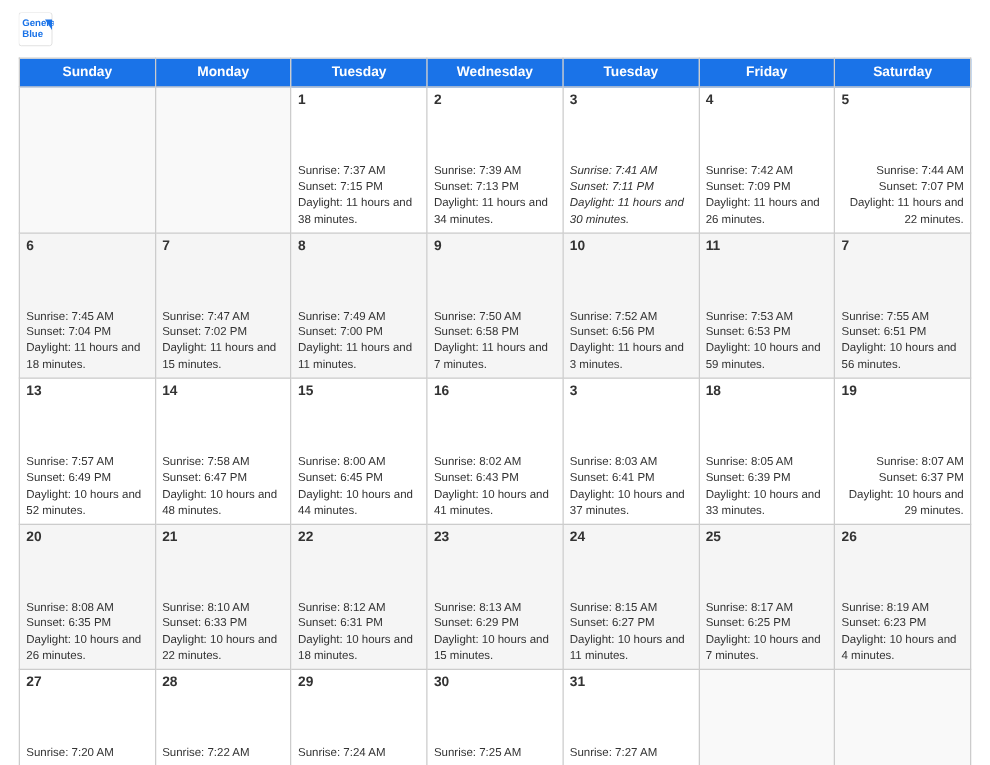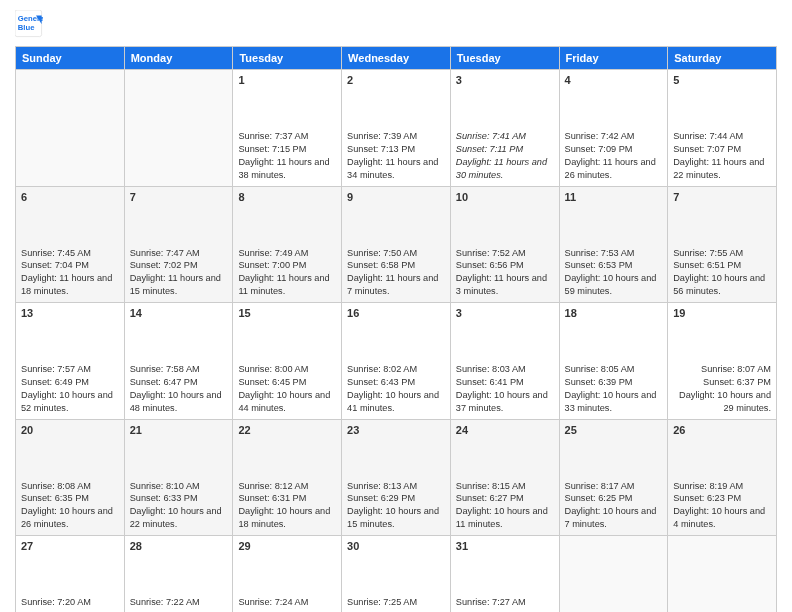--- a/index.html
+++ b/index.html
@@ -46,21 +46,21 @@
       color: #555;
     }
     .calendar {
       width: 100%;
       border-collapse: collapse;
       font-size: 10px;
     }
     .calendar thead th {
       background-color: #1a73e8;
       color: #fff;
-      text-align: left;
+      text-align: center;
       padding: 5px 6px;
       font-size: 11px;
       font-weight: bold;
       border: 1px solid #ccc;
     }
     .calendar tbody td {
       border: 1px solid #ccc;
       vertical-align: top;
       padding: 4px 5px;
       width: 108px;
@@ -144,21 +144,21 @@
 Daylight: 11 hours and 30 minutes.</div>
           </td>
           <td>
             <span class="day-number">4</span>
             <div class="day-info" style="white-space: pre-line;">Sunrise: 7:42 AM
 Sunset: 7:09 PM
 Daylight: 11 hours and 26 minutes.</div>
           </td>
           <td>
             <span class="day-number">5</span>
-            <div class="day-info" style="white-space: pre-line;">Sunrise: 7:44 AM
+            <div class="day-info" style="white-space: pre-line; text-align: right;">Sunrise: 7:44 AM
 Sunset: 7:07 PM
 Daylight: 11 hours and 22 minutes.</div>
           </td>
         </tr>
         <tr class="row-alt">
           <td>
             <span class="day-number">6</span>
             <div class="day-info" style="white-space: pre-line;">Sunrise: 7:45 AM
 Sunset: 7:04 PM
 Daylight: 11 hours and 18 minutes.</div>

